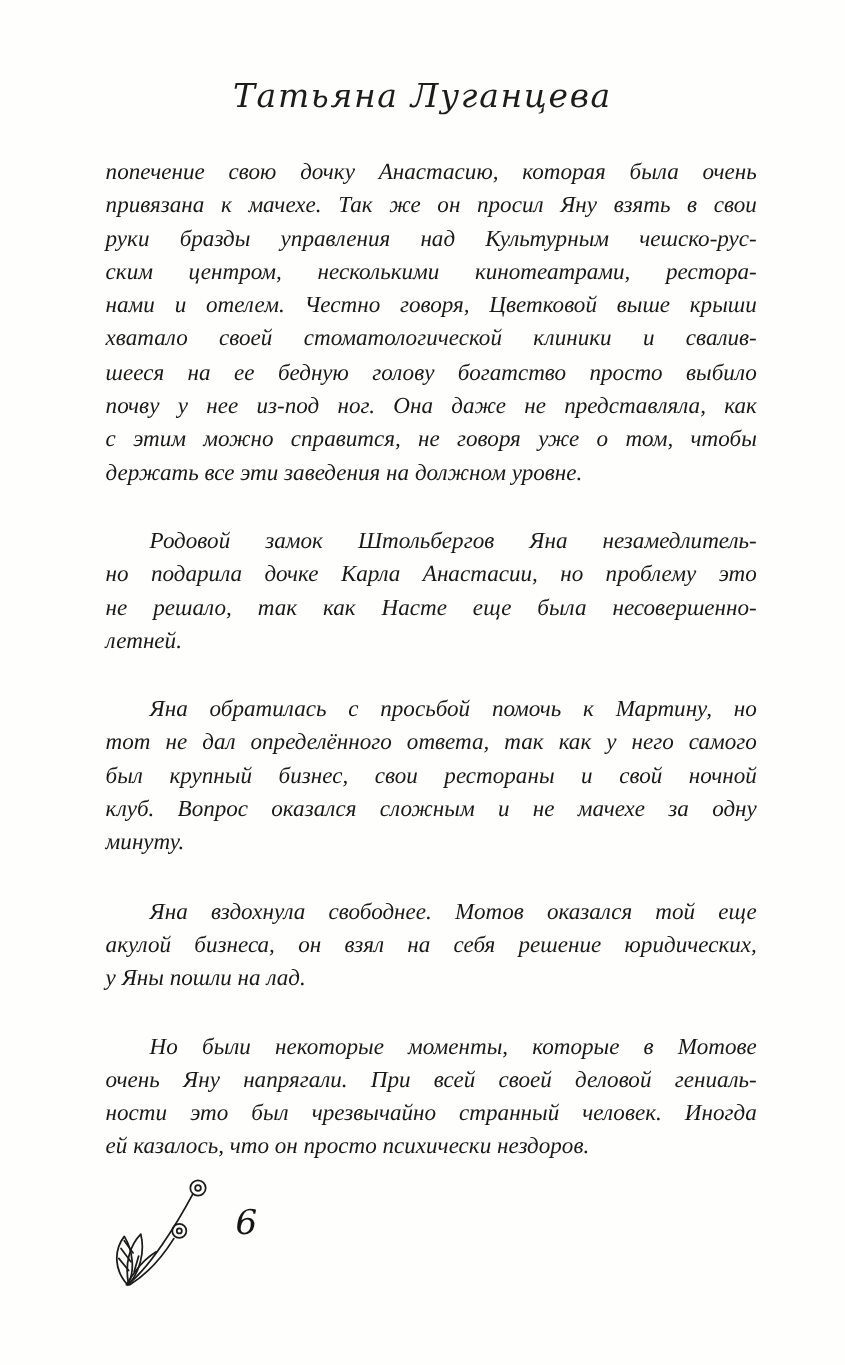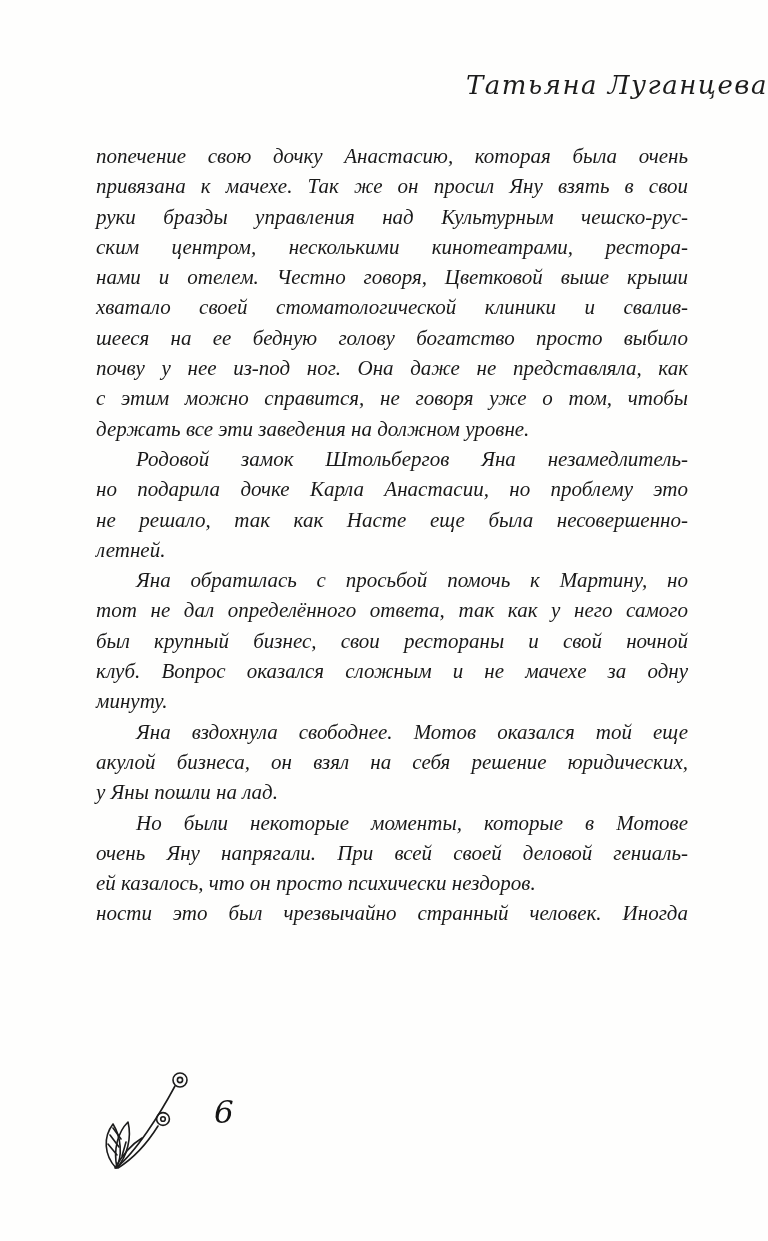--- a/index.html
+++ b/index.html
@@ -8,24 +8,24 @@
     background:#fefefd;
     color:#171717;
     font-family:"Liberation Serif", serif;
     position:relative;
     overflow:hidden;
   }
   .page{position:absolute;inset:0;}
   .author-header{
     position:absolute;
     top:70px;left:0;width:100%;
-    text-align:right;
+    text-align:center;
     font-family:"DejaVu Serif", serif;
     font-style:italic;
-    font-size:26px;
+    font-size:30px;
     letter-spacing:1.5px;
     color:#1c1c1c;
   }
   .text-body{
     position:absolute;
     top:141px;
     left:96px;
     width:592px;
     font-size:21px;
     line-height:30.3px;
@@ -36,21 +36,21 @@
     text-align:justify;
     text-align-last:justify;
     -moz-text-align-last:justify;
     white-space:normal;
     font-style:italic;
   }
   .line.last{
     text-align-last:left;
     -moz-text-align-last:left;
   }
-  .line.indent{text-indent:40px;}
+  .line.indent{text-indent:40px;margin-top:32px;}
   .footer{
     position:absolute;
     left:102px;
     top:1068px;
     width:260px;
     height:115px;
   }
   .ornament{
     position:absolute;
     left:0;top:0;
@@ -99,22 +99,22 @@
         <div class="line last">минуту.</div>
       </div>
       <div class="paragraph">
         <div class="line indent">Яна вздохнула свободнее. Мотов оказался той еще</div>
         <div class="line">акулой бизнеса, он взял на себя решение юридических,</div>
         <div class="line last">у Яны пошли на лад.</div>
       </div>
       <div class="paragraph">
         <div class="line indent">Но были некоторые моменты, которые в Мотове</div>
         <div class="line">очень Яну напрягали. При всей своей деловой гениаль-</div>
+        <div class="line">ности это был чрезвычайно странный человек. Иногда</div>
         <div class="line last">ей казалось, что он просто психически нездоров.</div>
-        <div class="line">ности это был чрезвычайно странный человек. Иногда</div>
       </div>
     </div>
 
   <div class="footer">
     <svg class="ornament" width="100" height="102" viewBox="0 0 100 102" aria-hidden="true">
       <g fill="none" stroke="#1c1c1c" stroke-width="1.6" stroke-linecap="round" stroke-linejoin="round">
 
         <path d="M14,100 C34,84 58,46 73,18"></path>
         <circle cx="78" cy="12" r="7"></circle>
         <circle cx="78" cy="12" r="2.6"></circle>

